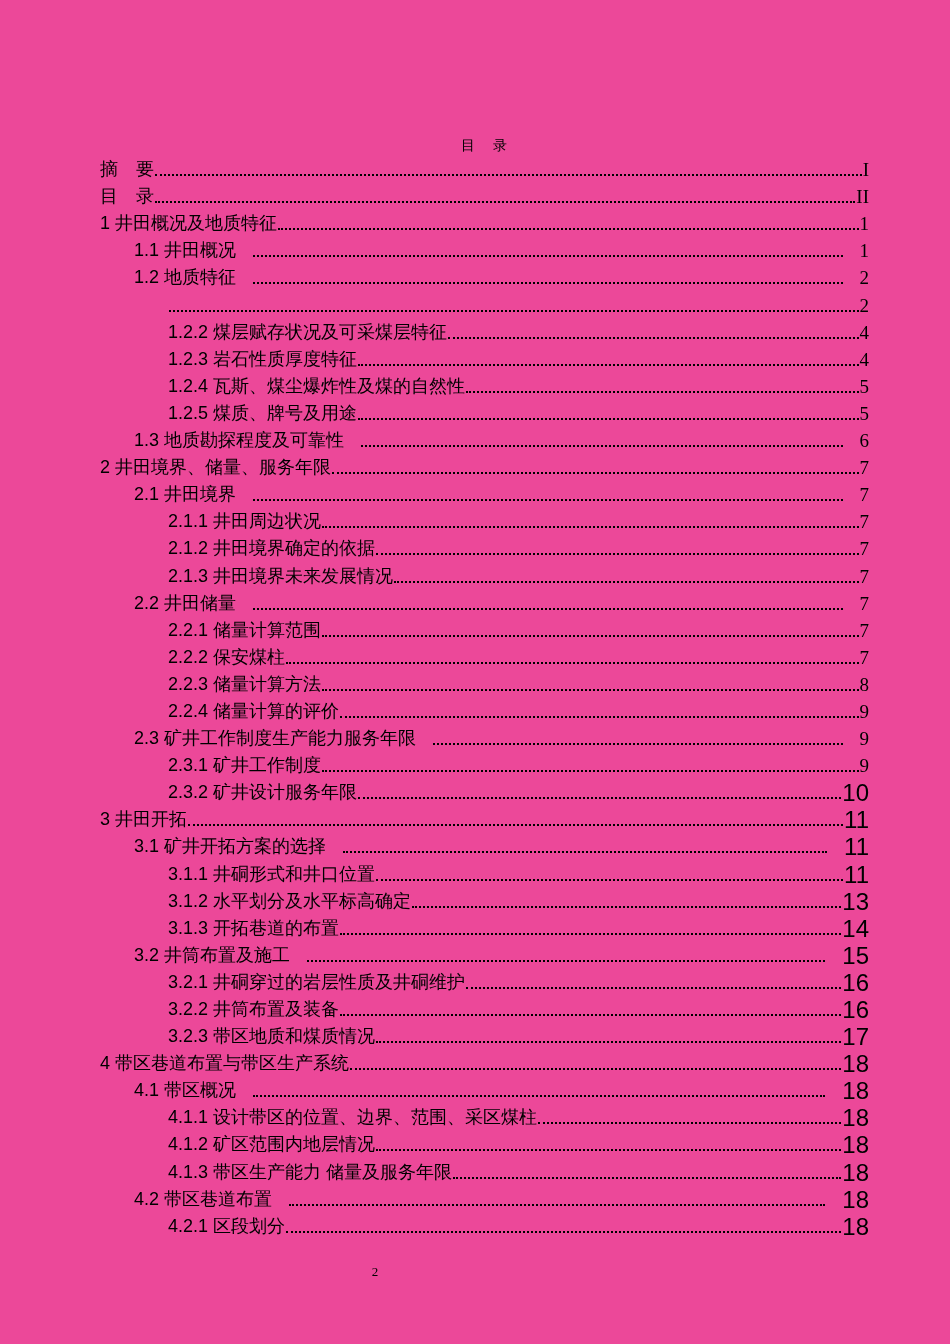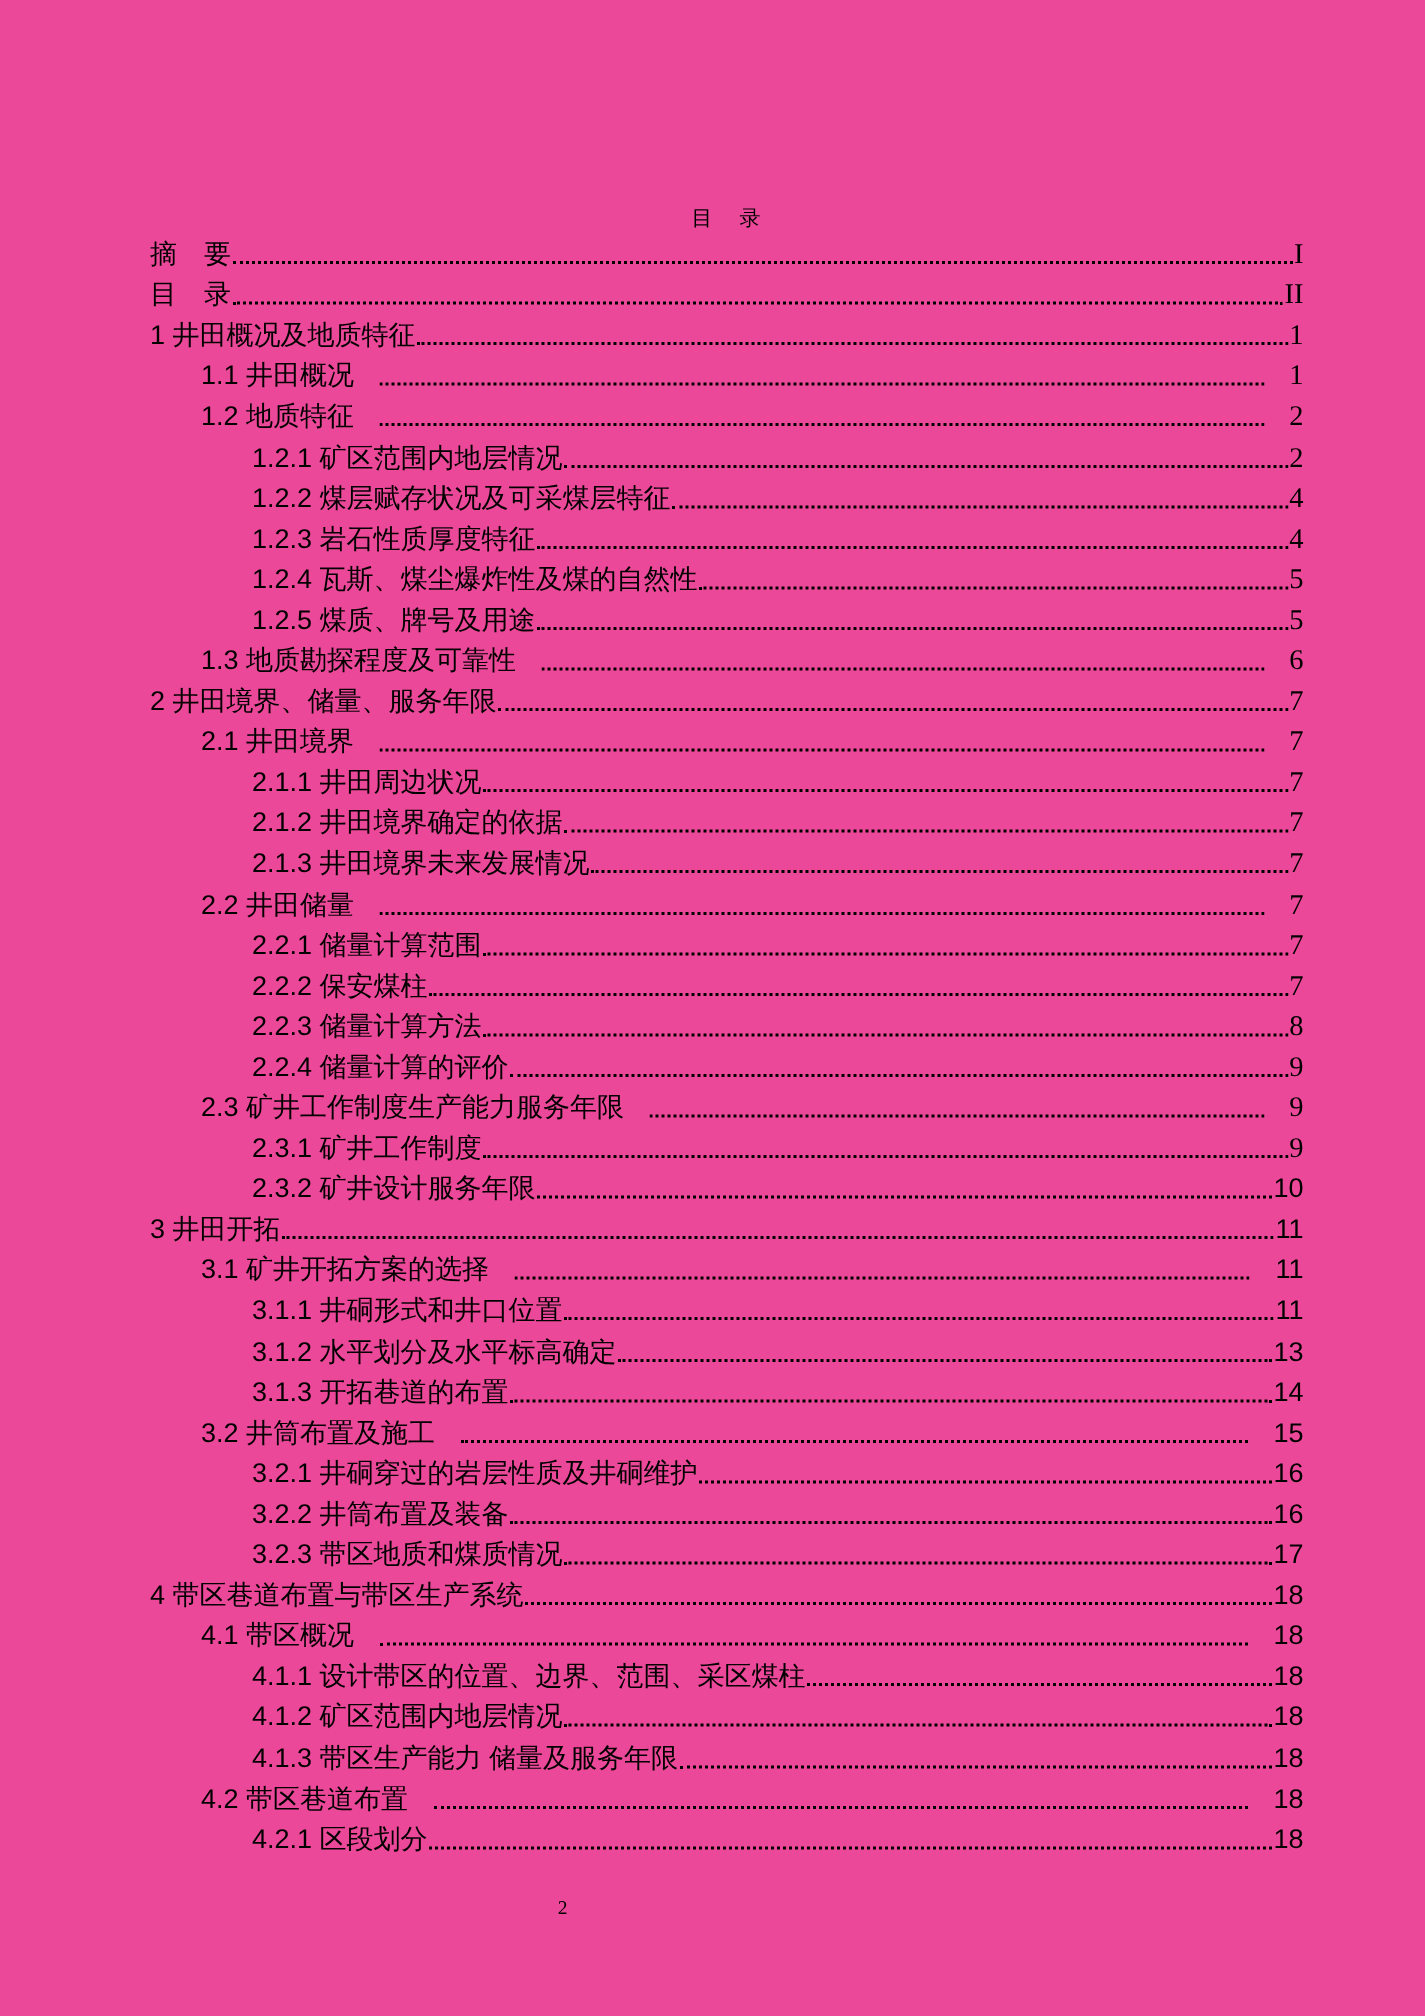--- a/index.html
+++ b/index.html
@@ -33,21 +33,21 @@
     letter-spacing: 2px;
   }
   .toc {
     position: absolute;
     left: 100px;
     top: 156px;
     width: 769px;
   }
   .toc-row {
     display: flex;
-    align-items: center;
+    align-items: flex-end;
     height: 27.1px;
     line-height: 27px;
     font-family: "Liberation Sans", "DejaVu Sans", sans-serif;
     font-size: 18px;
     white-space: nowrap;
   }
   .toc-row.l1 { padding-left: 0; }
   .toc-row.l2 { padding-left: 34px; gap: 16px; }
   .toc-row.l3 { padding-left: 68px; }
   .toc-label {
@@ -67,21 +67,21 @@
     bottom: 7px;
     border-bottom: 2px dotted #000;
   }
   .toc-page {
     flex: 0 0 auto;
     font-family: "Liberation Serif", "DejaVu Serif", serif;
     font-size: 19px;
   }
   .toc-page.sans {
     font-family: "Liberation Sans", "DejaVu Sans", sans-serif;
-    font-size: 18px;
+    font-size: 24px;
   }
   .page-number {
     position: absolute;
     left: 360px;
     top: 1264px;
     width: 30px;
     text-align: center;
     font-family: "Liberation Serif", "DejaVu Serif", serif;
     font-size: 13px;
   }
@@ -113,21 +113,20 @@
         <span class="toc-label">1.1 井田概况</span>
         <span class="toc-leader"></span>
         <span class="toc-page">1</span>
       </div>
       <div class="toc-row l2">
         <span class="toc-label">1.2 地质特征</span>
         <span class="toc-leader"></span>
         <span class="toc-page">2</span>
       </div>
       <div class="toc-row l3">
-        <span class="toc-label">1.2.1 矿区范围内地层情况</span>
         <span class="toc-leader"></span>
         <span class="toc-page">2</span>
       </div>
       <div class="toc-row l3">
         <span class="toc-label">1.2.2 煤层赋存状况及可采煤层特征</span>
         <span class="toc-leader"></span>
         <span class="toc-page">4</span>
       </div>
       <div class="toc-row l3">
         <span class="toc-label">1.2.3 岩石性质厚度特征</span>

